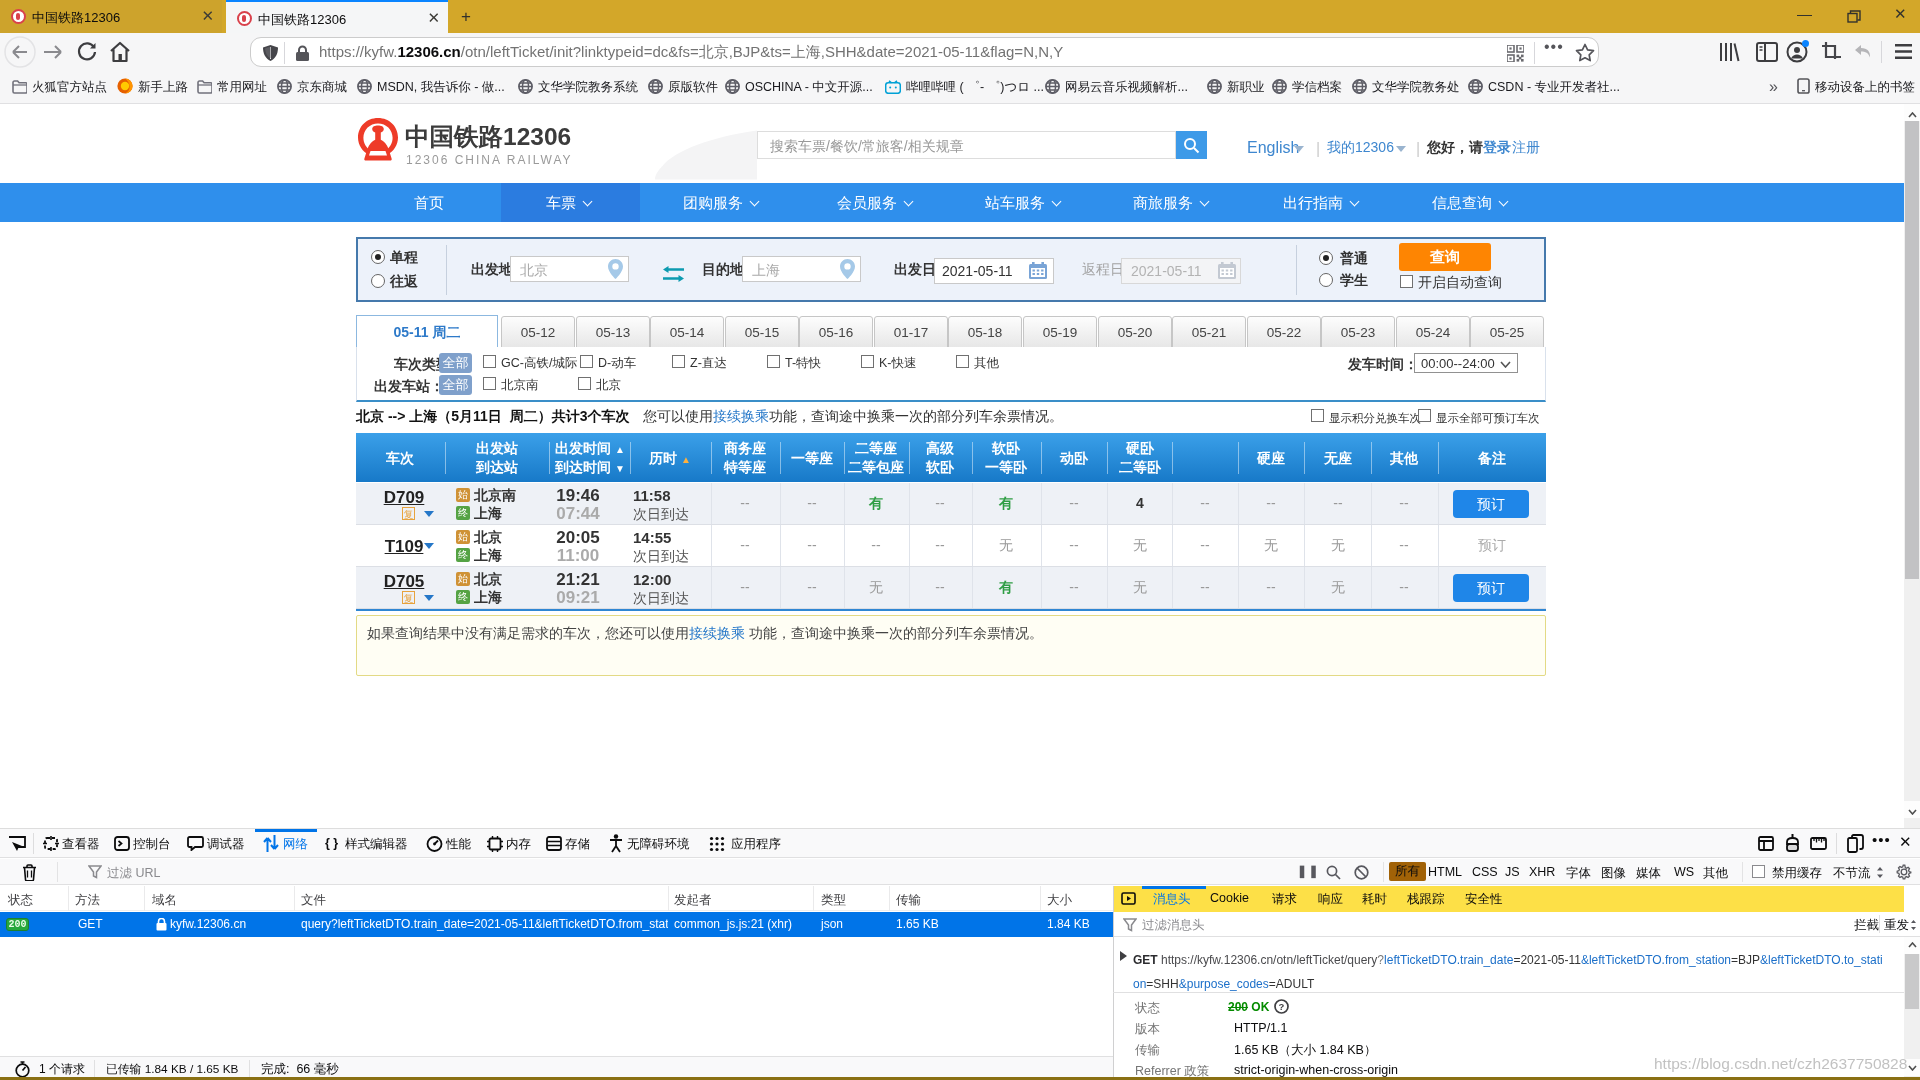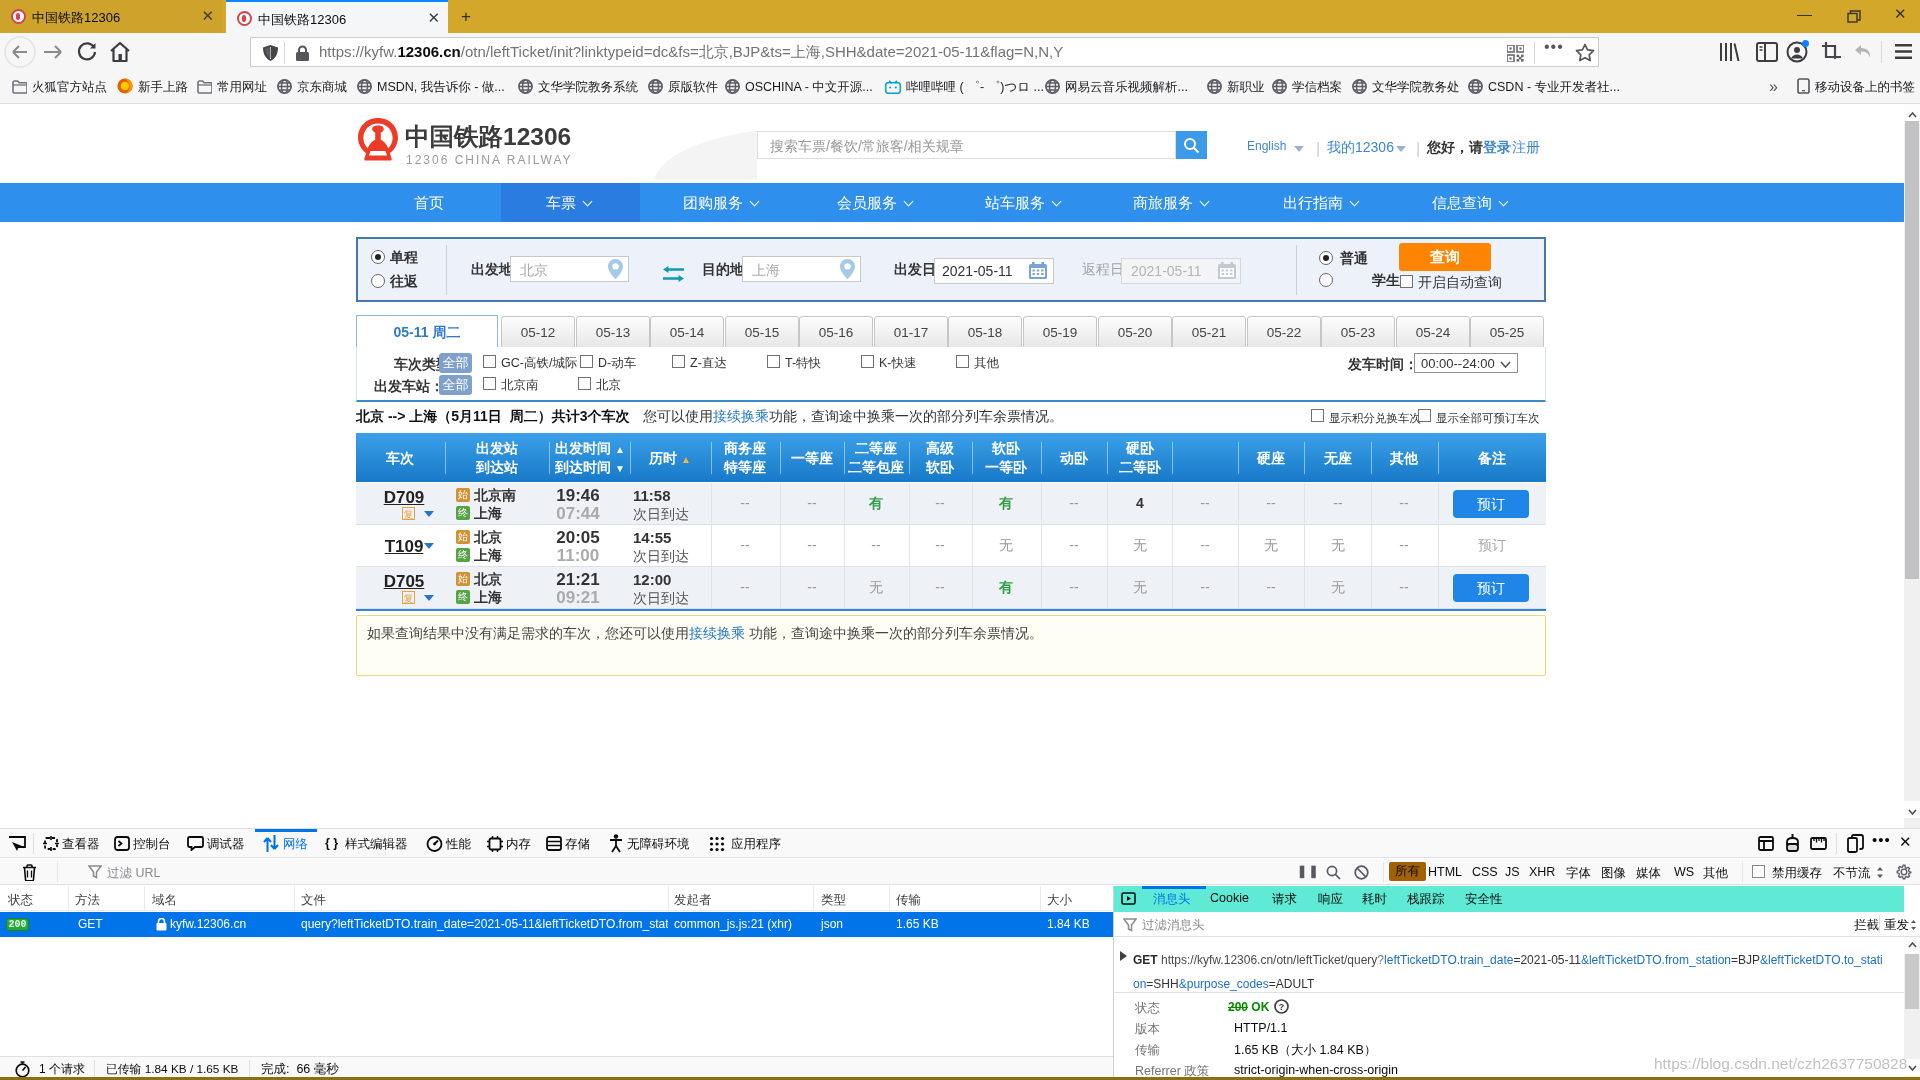--- a/index.html
+++ b/index.html
@@ -13,21 +13,21 @@
 #tab1 { left:0; width:222px; background:#cda32c; }
 #tab2 { left:226px; width:222px; background:#f5f6f7; border-top:2px solid #0a84ff; }
 .tab .ttl { position:absolute; left:32px; top:9px; width:150px; white-space:nowrap; overflow:hidden; }
 .tab .tx { position:absolute; right:8px; top:7px; font-size:15px; color:#3c3b36; }
 .favico { position:absolute; left:11px; top:9px; width:15px; height:15px; border-radius:50%; border:2.5px solid #d9414b; background:#fff; }
 .favico:before { content:""; position:absolute; left:3px; top:1.5px; width:4px; height:7.5px; background:#d9414b; border-radius:2px; }
 #newtab { left:461px; top:7px; font-size:17px; color:#31302b; }
 .winctl { top:5px; font-size:15px; color:#33322d; }
 
 #navtb { left:0; top:33px; width:1920px; height:38px; background:#f6f6f7; }
-#urlbar { position:absolute; left:250px; top:4px; width:1349px; height:30px; background:#fff; border:1px solid #ccc; border-radius:0; }
+#urlbar { position:absolute; left:250px; top:4px; width:1349px; height:30px; background:#fff; border:1px solid #ccc; border-radius:11px; }
 #urltext { position:absolute; left:68px; top:5px; font-size:15px; color:#737373; white-space:nowrap; }
 #urltext b { color:#0c0c0d; font-weight:600; }
 
 #bookbar { left:0; top:71px; width:1920px; height:33px; background:#f6f6f7; border-bottom:1px solid #e0e0e2; }
 .bk { position:absolute; top:0; height:32px; line-height:32px; font-size:12.5px; color:#1a1a1e; white-space:nowrap; }
 .bk svg { vertical-align:-3px; margin-right:5px; }
 
 
 #page { left:0; top:104px; width:1904px; height:724px; background:#fff; }
 
@@ -238,21 +238,21 @@
   <svg class="abs" style="left:655px;top:26px;" width="102" height="50" viewBox="0 0 100 48">
       <path d="M100 0C55 6 20 20 8 34c-6 6-8 10-8 14h100z" fill="#f4f4f5"></path>
     </svg>
   <div class="abs" style="left:757px;top:27px;width:419px;height:28px;background:#fff;border:1px solid #ddd;"></div>
   <div class="abs" style="left:770px;top:34px;font-size:14px;color:#999;">搜索车票/餐饮/常旅客/相关规章</div>
   <div class="abs" style="left:1176px;top:27px;width:31px;height:28px;background:#3d9ae8;"></div>
   <svg class="abs" style="left:1183px;top:33px;" width="17" height="17" viewBox="0 0 17 17">
       <circle cx="7" cy="7" r="5" fill="none" stroke="#fff" stroke-width="2"></circle>
       <path d="M11 11l4.5 4.5" stroke="#fff" stroke-width="2"></path>
     </svg>
-  <div class="abs" style="left:1247px;top:35px;font-size:12px;color:#3e87cf;">English</div>
+  <div class="abs" style="left:1247px;top:35px;font-size:16px;color:#3e87cf;">English</div>
   <svg class="abs" style="left:1294px;top:42px;" width="10" height="6" viewBox="0 0 10 6">
       <path d="M0 0h10L5 6z" fill="#9ab4cf"></path>
     </svg>
   <div class="abs" style="left:1316px;top:36px;color:#ccc;">|</div>
   <div class="abs" style="left:1327px;top:35px;font-size:14px;color:#3e87cf;">我的12306</div>
   <svg class="abs" style="left:1396px;top:42px;" width="10" height="6" viewBox="0 0 10 6">
       <path d="M0 0h10L5 6z" fill="#9ab4cf"></path>
     </svg>
   <div class="abs" style="left:1416px;top:36px;color:#ccc;">|</div>
   <div class="abs" style="left:1427px;top:35px;font-size:14px;color:#333;font-weight:bold;">您好，请<span style="color:#3e87cf;">登录</span></div>
@@ -323,21 +323,21 @@
           <rect x="12.1" y="7.5" width="2.4" height="2"></rect>
           <rect x="3.5" y="11" width="2.4" height="2"></rect>
           <rect x="7.8" y="11" width="2.4" height="2"></rect>
           <rect x="12.1" y="11" width="2.4" height="2"></rect>
         </g>
       </svg>
     <div class="abs" style="left:938px;top:6px;width:1px;height:50px;background:#c6d0de;"></div>
     <span class="radio sel" style="left:961px;top:12px;"></span>
       <span class="frmlbl" style="left:982px;top:11px;font-weight:bold;">普通</span>
     <span class="radio" style="left:961px;top:34px;"></span>
-      <span class="frmlbl" style="left:1014px;top:33px;font-weight:bold;">学生</span>
+      <span class="frmlbl" style="left:982px;top:33px;font-weight:bold;">学生</span>
     <div class="abs" style="left:1041px;top:4px;width:92px;height:28px;background:#fe8502;border-radius:3px;text-align:center;line-height:28px;font-size:15px;color:#fff;font-weight:bold;">查询</div>
     <span class="cbx" style="left:1042px;top:36px;"></span>
       <span class="frmlbl" style="left:1060px;top:35px;">开启自动查询</span>
   </div>
 
   <div class="abs" style="left:356px;top:211px;width:1190px;height:56px;"></div>
   <div class="abs" style="left:356px;top:211px;width:142px;height:33px;background:#fff;border:1px solid #8cb8e0;border-bottom:none;text-align:center;line-height:32px;font-size:14px;font-weight:bold;color:#2e7ac9;">05-11 周二</div>
   <div class="abs" id="dtabs">
       <div class="dtab" style="left:501px;">05-12</div>
       <div class="dtab" style="left:576px;">05-13</div>
@@ -729,21 +729,21 @@
       </svg>
     <span class="abs" style="left:39px;top:4px;font-size:12px;">1 个请求</span>
     <div class="abs" style="left:94px;top:3px;width:1px;height:18px;background:#e0e0e1;"></div>
     <span class="abs" style="left:106px;top:5px;font-size:11.8px;">已传输 1.84 KB / 1.65 KB</span>
     <div class="abs" style="left:249px;top:3px;width:1px;height:18px;background:#e0e0e1;"></div>
     <span class="abs" style="left:261px;top:4px;">完成:&nbsp; 66 毫秒</span>
   </div>
 
   <div class="abs" style="left:1113px;top:57px;width:1px;height:192px;background:#d0d0d1;"></div>
 
-  <div class="abs" style="left:1114px;top:57px;width:790px;height:36px;background:#5eead4;border-bottom:1px solid #e0e0e1;">
+  <div class="abs" style="left:1114px;top:57px;width:790px;height:36px;background:#fde047;border-bottom:1px solid #e0e0e1;">
     <div class="abs" style="left:28px;top:0;width:64px;height:3px;background:#0074e8;"></div>
     <svg class="abs" style="left:7px;top:6px;" width="15" height="13" viewBox="0 0 15 13">
         <rect x="1" y="1" width="13" height="11" rx="1.5" fill="none" stroke="#0c0c0d" stroke-width="1.6"></rect>
         <path d="M6 4l4 2.5L6 9z" fill="#0c0c0d"></path>
       </svg>
     <span class="dpt" style="left:39px;color:#0074e8;">消息头</span>
     <span class="dpt" style="left:96px;">Cookie</span>
     <span class="dpt" style="left:158px;">请求</span>
     <span class="dpt" style="left:204px;">响应</span>
     <span class="dpt" style="left:248px;">耗时</span>

